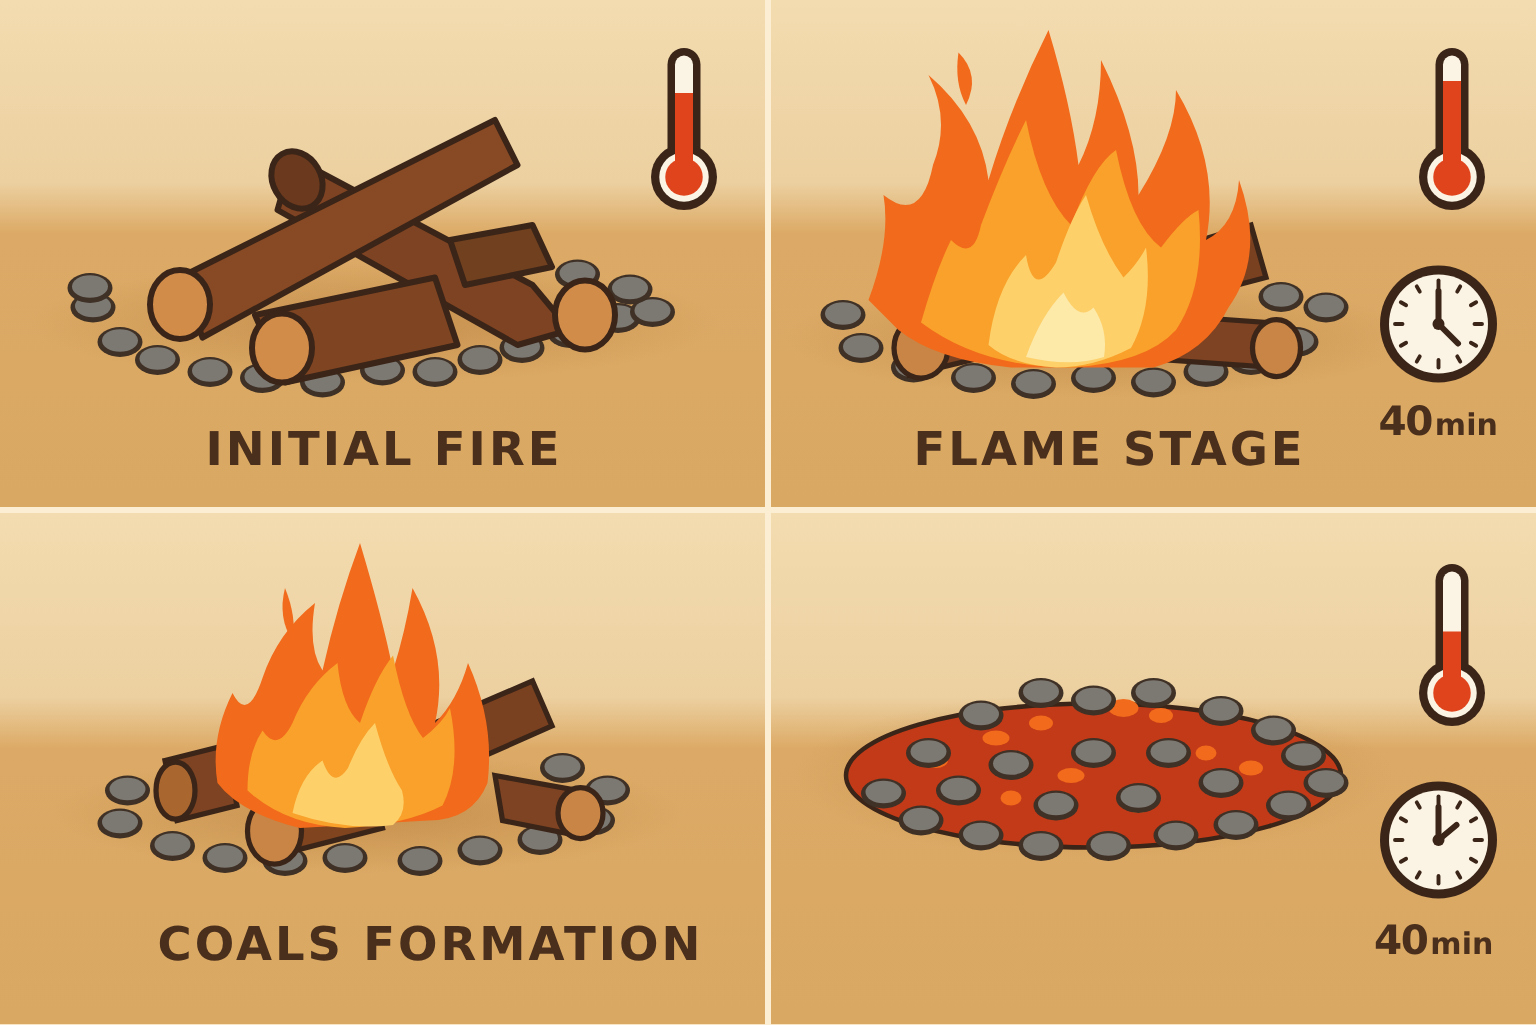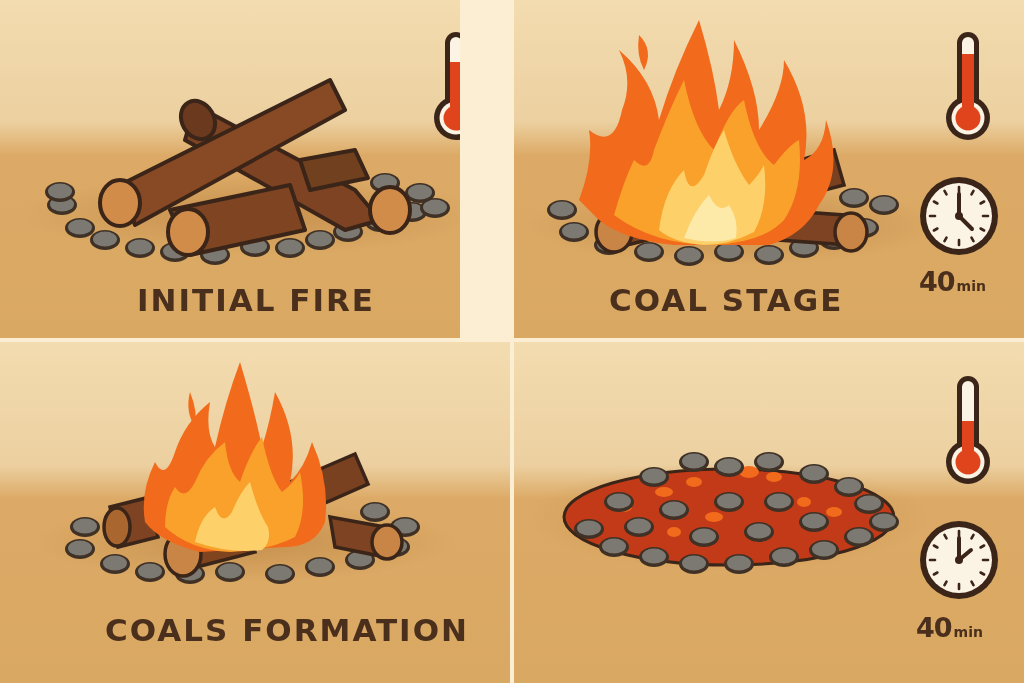--- a/index.html
+++ b/index.html
@@ -2,21 +2,21 @@
 <html><head>
 <meta charset="utf-8">
 <style>
   html, body { margin:0; padding:0; }
   body { width:1024px; height:683px; background:#fbeed3; overflow:hidden; position:relative; font-family:"DejaVu Sans", sans-serif; }
   .grid { position:absolute; left:0; top:0; width:1024px; height:683px; }
   .panel { position:absolute; overflow:hidden; }
   .panel svg.scene { position:absolute; left:0; top:0; }
   .label { position:absolute; font-weight:bold; color:#4a2f1c; letter-spacing:2px; font-size:31px; white-space:nowrap; }
   .time { position:absolute; font-weight:bold; color:#4a2f1c; font-size:27px; white-space:nowrap; letter-spacing:-1px; }
-  .time .unit { font-size:14px; letter-spacing:0; margin-left:2px; }
+  .time .unit { font-size:20px; letter-spacing:0; margin-left:2px; }
   .icon { position:absolute; }
 </style>
 </head>
 <body>
 
 <svg width="0" height="0" style="position:absolute">
   <defs>
     <linearGradient id="bg" x1="0" y1="0" x2="0" y2="1">
       <stop offset="0" stop-color="#f3dcb0"></stop>
       <stop offset="0.36" stop-color="#ecd0a0"></stop>
@@ -55,21 +55,21 @@
     </g>
     <g id="stone">
       <ellipse cx="0" cy="0" rx="15" ry="10" fill="#3f3126"></ellipse>
       <ellipse cx="0" cy="-1" rx="12" ry="7.5" fill="#7c7872"></ellipse>
     </g>
   </defs>
 </svg>
 
 <div class="grid">
 
-  <div class="panel" style="left:0;top:0;width:460px;height:338px;">
+  <div class="panel" style="left:0;top:0;width:510px;height:338px;">
     <svg class="scene" width="510" height="338">
       <rect width="510" height="338" fill="url(#bg)"></rect>
       <ellipse cx="250" cy="215" rx="230" ry="40" fill="url(#shadow)"></ellipse>
       <g>
         <use href="#stone" x="62" y="205"></use>
           <use href="#stone" x="80" y="228"></use>
           <use href="#stone" x="105" y="240"></use>
         <use href="#stone" x="140" y="248"></use>
           <use href="#stone" x="175" y="252"></use>
           <use href="#stone" x="215" y="255"></use>
@@ -142,21 +142,21 @@
     <svg class="icon" style="left:405px;top:176px" width="80" height="80" viewBox="-40 -40 80 80">
       <use href="#clockface"></use>
       <g stroke="#3b2518" stroke-width="4" stroke-linecap="round">
         <line x1="0" y1="0" x2="0" y2="-22"></line>
         <line x1="0" y1="0" x2="13" y2="13"></line>
       </g>
     </svg>
     <div class="time" style="left:405px;top:266px;">
       <span>40</span><span class="unit">min</span>
     </div>
-    <div class="label" style="left:95px;top:282px;">COAL STAGE</div>
+    <div class="label" style="left:95px;top:282px;">FLAME STAGE</div>
   </div>
 
   <div class="panel" style="left:0;top:342px;width:510px;height:341px;">
     <svg class="scene" width="510" height="341">
       <rect width="510" height="341" fill="url(#bg)"></rect>
       <ellipse cx="245" cy="200" rx="210" ry="40" fill="url(#shadow)"></ellipse>
       <g>
         <use href="#stone" x="85" y="185"></use>
           <use href="#stone" x="80" y="207"></use>
           <use href="#stone" x="115" y="222"></use>

